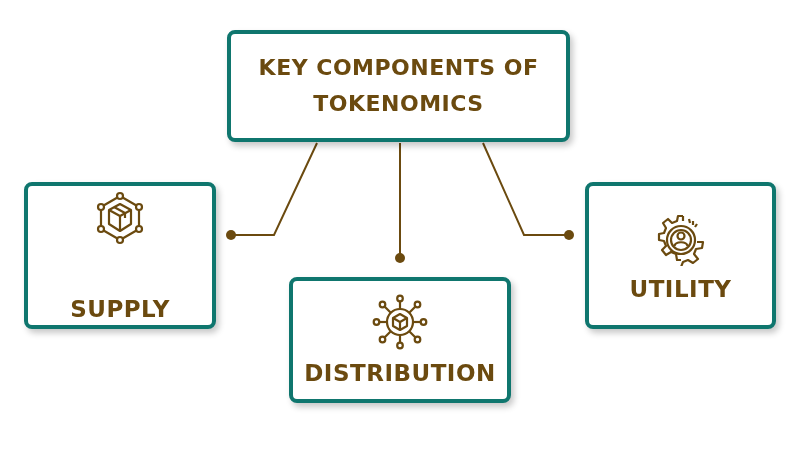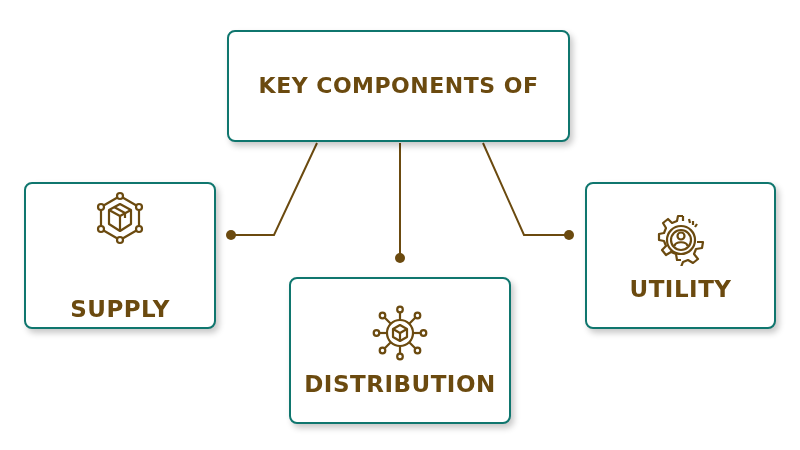--- a/index.html
+++ b/index.html
@@ -2,32 +2,32 @@
 <html><head>
 <meta charset="utf-8">
 <style>
   html, body { margin: 0; padding: 0; }
   body {
     width: 800px; height: 450px; background: #ffffff; position: relative; overflow: hidden;
     font-family: "DejaVu Sans", sans-serif;
   }
   .box {
     position: absolute; box-sizing: border-box;
-    border: 2px solid #0f766e; border-radius: 8px; background: #fff;
+    border: 4px solid #0f766e; border-radius: 8px; background: #fff;
     box-shadow: 3px 4px 6px rgba(0,0,0,0.22);
     display: flex; flex-direction: column; align-items: center; justify-content: center;
   }
   .title-box { left: 227px; top: 30px; width: 343px; height: 112px; }
   .title-text {
     color: #6b4a0f; font-weight: bold; font-size: 22px; line-height: 36px; text-align: center;
     letter-spacing: 0.5px;
   }
   .node-label { color: #6b4a0f; font-weight: bold; font-size: 23px; letter-spacing: 0.5px; margin-top: 10px; }
   .supply { left: 24px; top: 182px; width: 192px; height: 147px; gap: 40px; }
-  .distribution { left: 289px; top: 277px; width: 222px; height: 147px; align-items: center; }
+  .distribution { left: 289px; top: 277px; width: 222px; height: 126px; align-items: center; }
   .utility { left: 585px; top: 182px; width: 191px; height: 147px; }
   .icon { width: 56px; height: 56px; }
   .icon svg { width: 56px; height: 56px; display: block; }
   svg.connectors { position: absolute; left: 0; top: 0; width: 800px; height: 450px; }
 </style>
 </head>
 <body>
 
 <svg class="connectors" viewBox="0 0 800 450">
   <g stroke="#6b4a0f" stroke-width="2" fill="none">
@@ -37,20 +37,21 @@
   </g>
   <g fill="#6b4a0f">
     <circle cx="231" cy="235" r="5"></circle>
     <circle cx="400" cy="258" r="5"></circle>
     <circle cx="569" cy="235" r="5"></circle>
   </g>
 </svg>
 
 <div class="box title-box">
   <div class="title-text">KEY COMPONENTS OF</div>
+  <div class="title-text">TOKENOMICS</div>
 </div>
 
 <div class="box supply">
   <div class="icon">
     <svg viewBox="0 0 56 56" fill="none" stroke="#6b4a0f" stroke-width="2.2" stroke-linejoin="round">
       <polygon points="28,6 47,17 47,39 28,50 9,39 9,17"></polygon>
       <circle cx="28" cy="6" r="3" fill="#fff"></circle>
       <circle cx="47" cy="17" r="3" fill="#fff"></circle>
       <circle cx="47" cy="39" r="3" fill="#fff"></circle>
       <circle cx="28" cy="50" r="3" fill="#fff"></circle>

